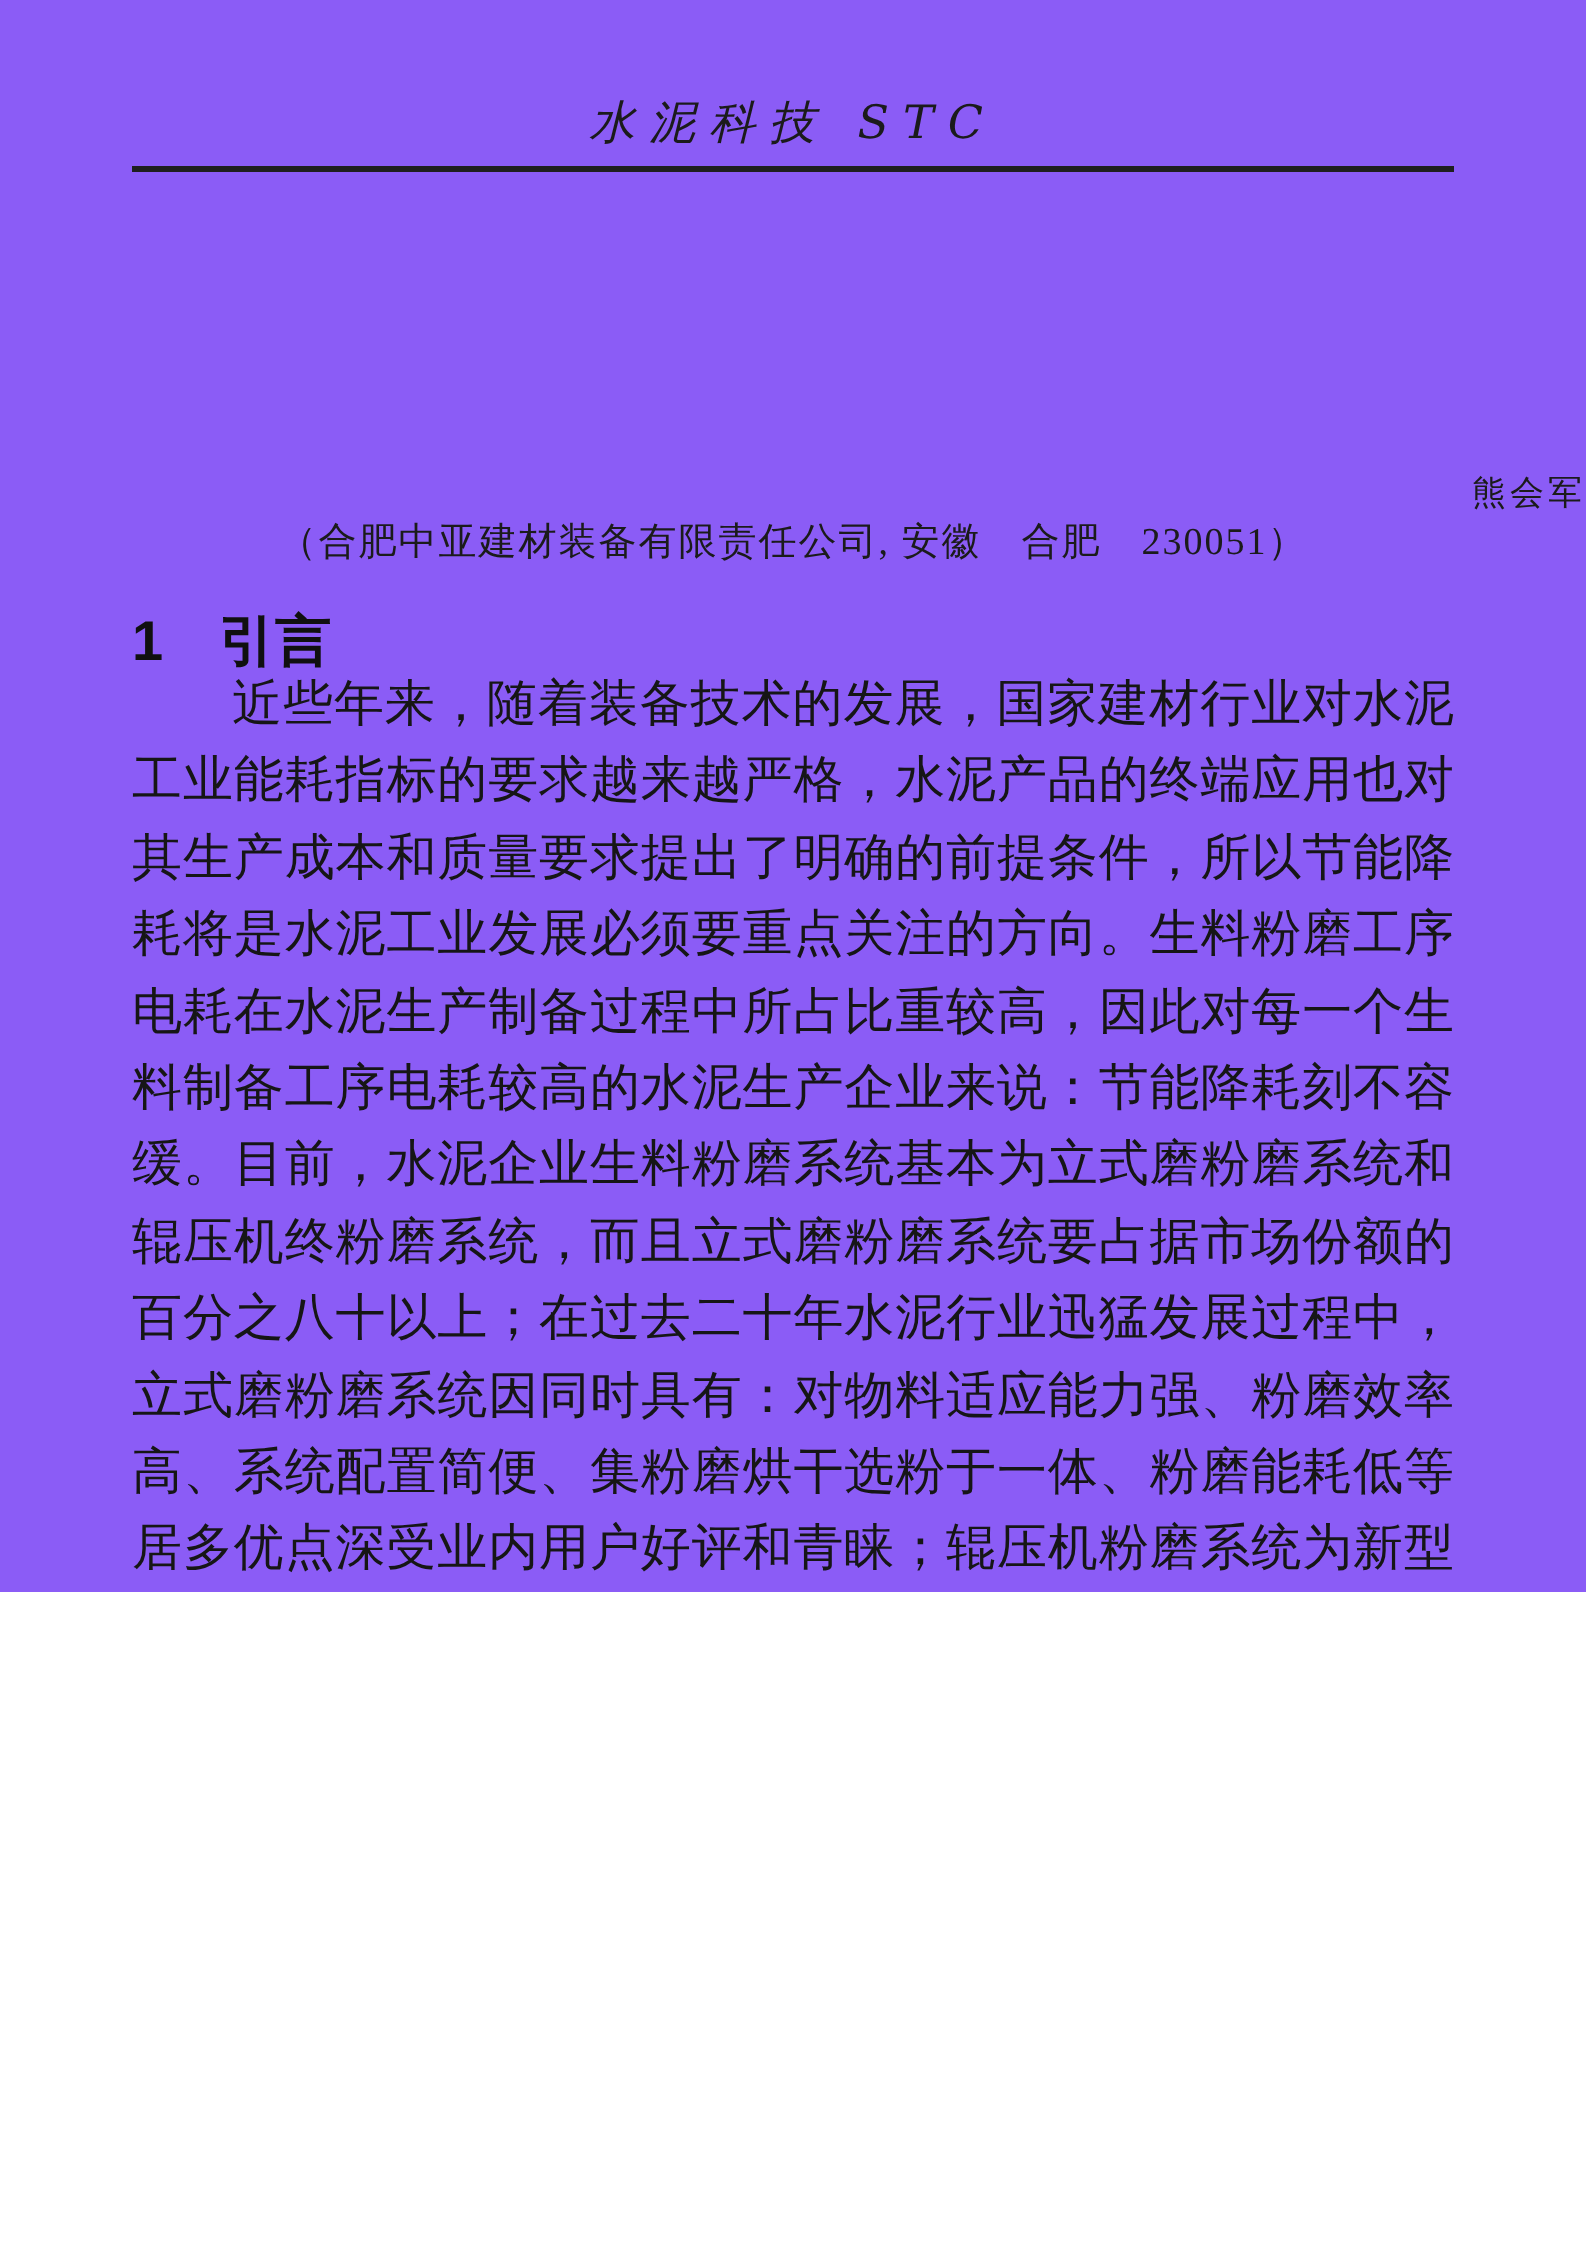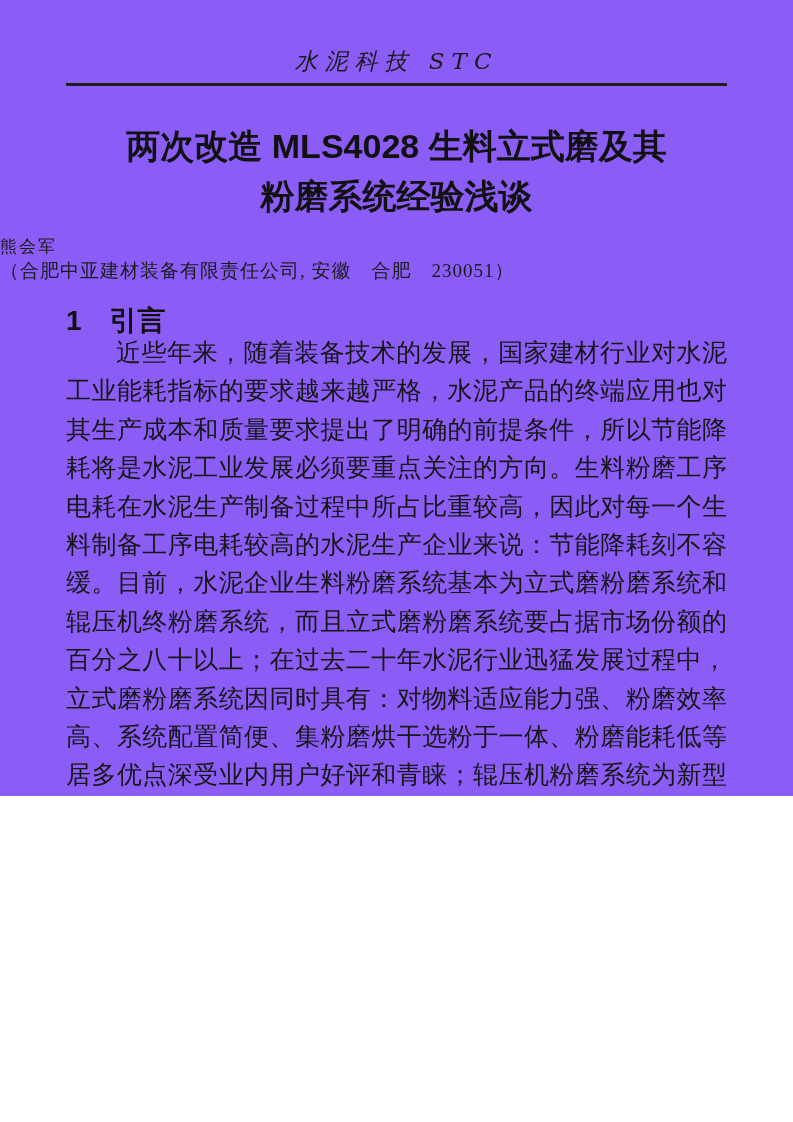--- a/index.html
+++ b/index.html
@@ -50,30 +50,31 @@
     font-weight: 700;
     font-size: 34px;
     line-height: 50px;
     color: #111111;
   }
   .author-name {
     position: absolute;
     top: 235px;
     left: 0;
     width: 100%;
-    text-align: left;
+    text-align: right;
     font-size: 17px;
     letter-spacing: 2px;
     color: #1b1b1b;
   }
   .author-affiliation {
     position: absolute;
     top: 258px;
     left: 0;
     width: 100%;
+    text-align: center;
     font-size: 19px;
     letter-spacing: 1px;
     color: #1b1b1b;
   }
 
   
   .section-heading {
     position: absolute;
     left: 66px;
     width: 661px;
@@ -141,24 +142,20 @@
 </style>
 </head>
 <body>
 
 <div class="page">
 
   <div class="journal-header">水泥科技 STC</div>
 
   <div class="header-rule"></div>
 
-  <div class="article-title">
-    <div>两次改造 MLS4028 生料立式磨及其</div>
-    <div>粉磨系统经验浅谈</div>
-  </div>
 
   <div class="author-name">熊会军</div>
 
   <div class="author-affiliation">（合肥中亚建材装备有限责任公司, 安徽　合肥　230051）</div>
 
   <div class="section-heading sec1">1　引言</div>
 
   <div class="body-paragraph p1">近些年来，随着装备技术的发展，国家建材行业对水泥工业能耗指标的要求越来越严格，水泥产品的终端应用也对其生产成本和质量要求提出了明确的前提条件，所以节能降耗将是水泥工业发展必须要重点关注的方向。生料粉磨工序电耗在水泥生产制备过程中所占比重较高，因此对每一个生料制备工序电耗较高的水泥生产企业来说：节能降耗刻不容缓。目前，水泥企业生料粉磨系统基本为立式磨粉磨系统和辊压机终粉磨系统，而且立式磨粉磨系统要占据市场份额的百分之八十以上；在过去二十年水泥行业迅猛发展过程中，立式磨粉磨系统因同时具有：对物料适应能力强、粉磨效率高、系统配置简便、集粉磨烘干选粉于一体、粉磨能耗低等居多优点深受业内用户好评和青睐；辊压机粉磨系统为新型节能粉磨工艺系统，有着良好的粉磨性能及电耗指标，正在逐步被行业认可。生料粉磨系统的节能降耗技术改造，在此大环境下为进一步降低生料工序电耗提供优质的可行性方案和保障。笔者在做技术改造过程中、在两个不同的技改项目上，都遇到由 MLS4028 立式磨组成的生料粉磨系统，我们采用了不同的技改方案但最终都获得了良好的技改技术指标，感触颇深，本文将围绕对 MLS4028 立式磨及其粉磨系统的技改过程及技改后所获得的技术指标谈谈我自己的思考，以供行业内技术同仁审视、参考。</div>
 
   <div class="section-heading sec2">2　采用全外循生料粉磨技术对 MLS4028 生料立式磨粉磨系统进行改造</div>

